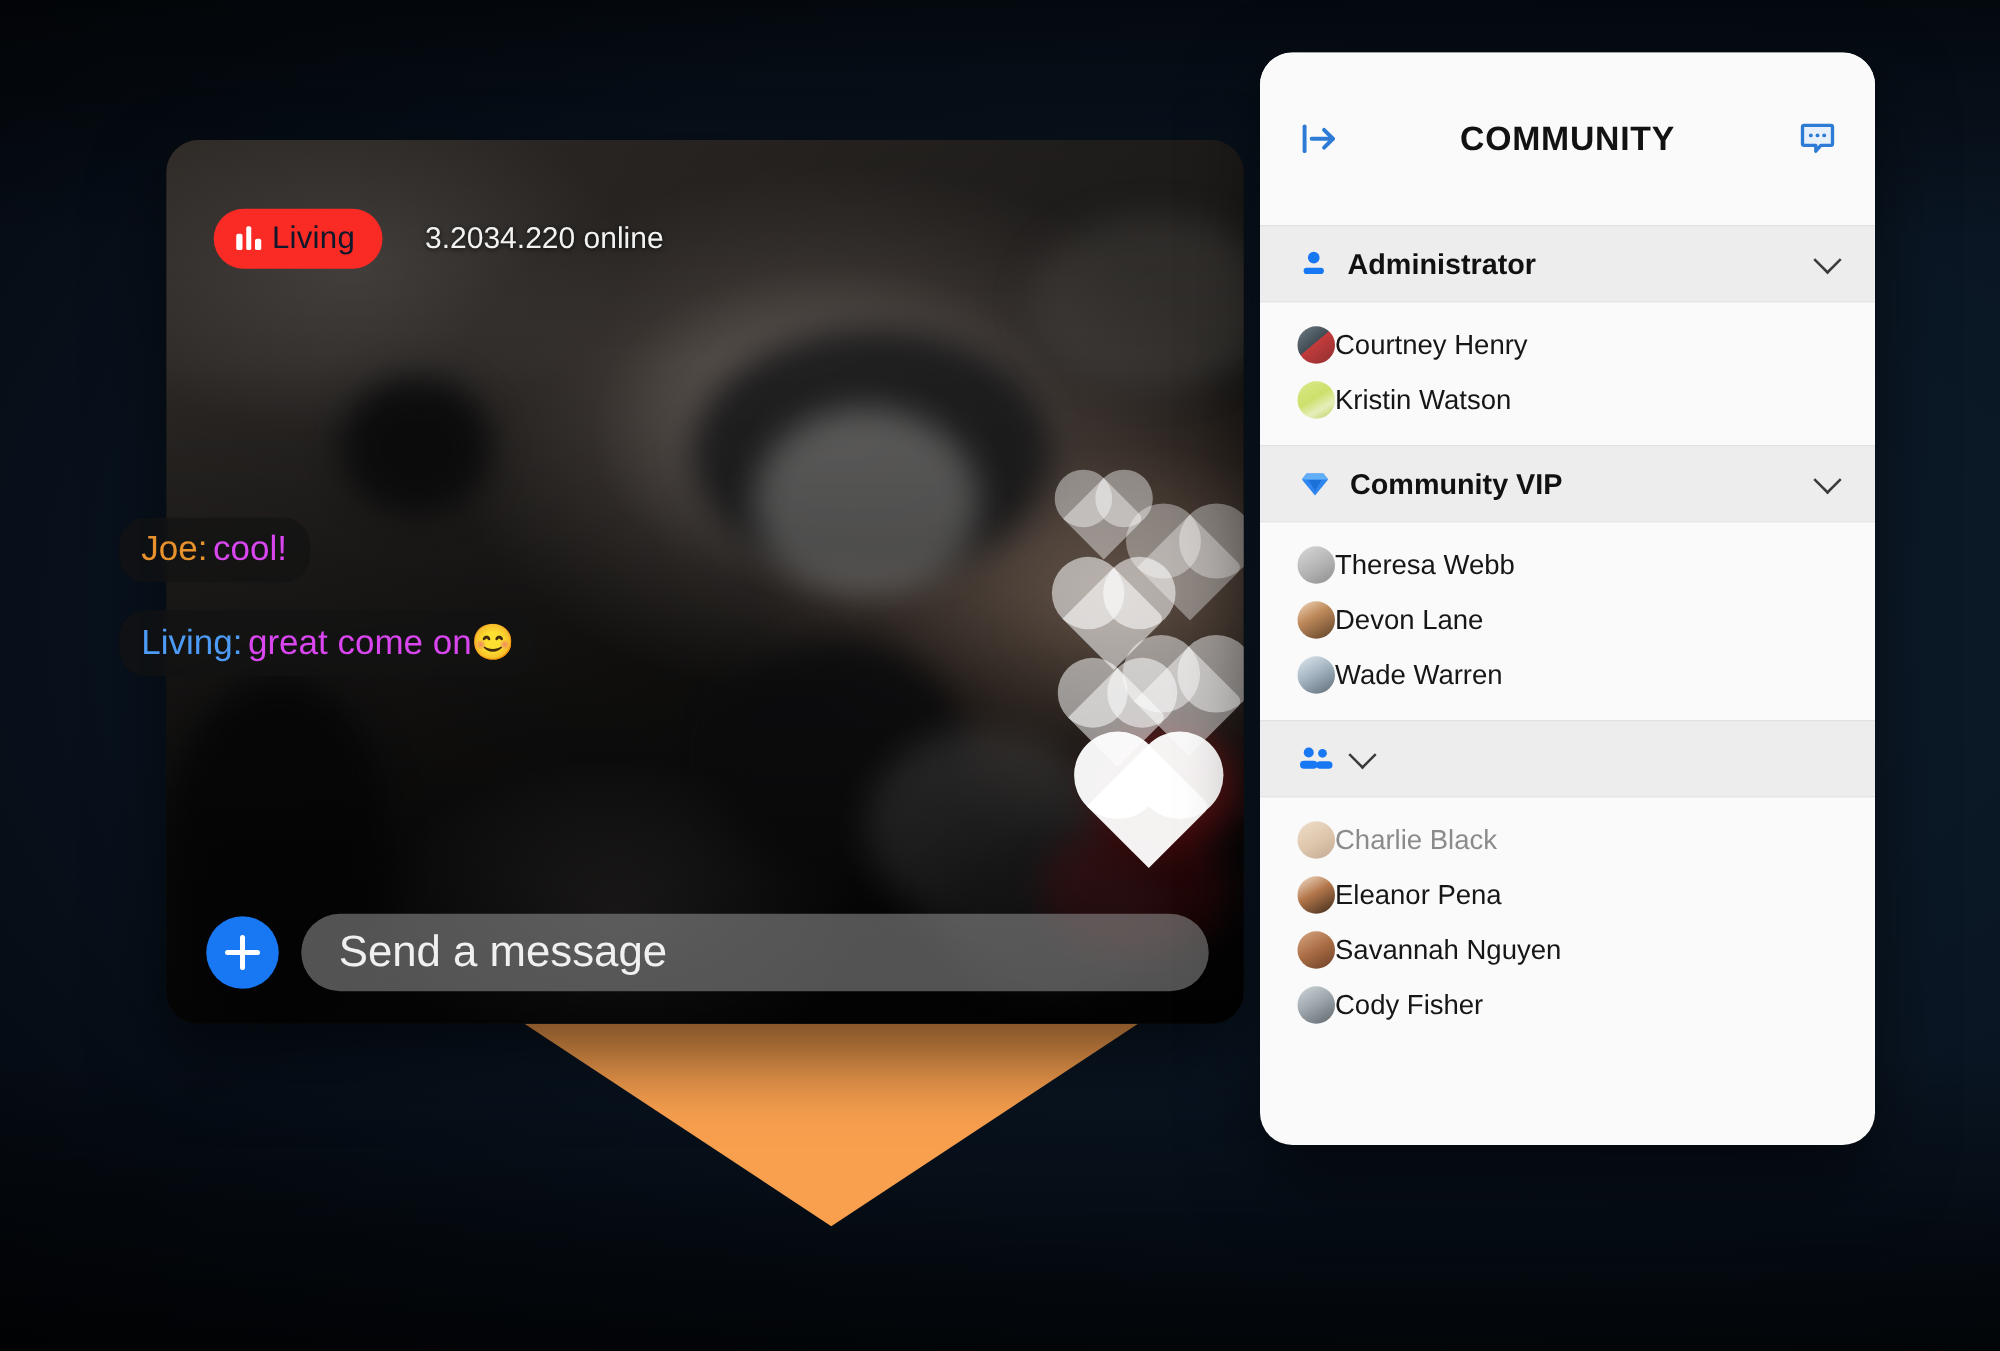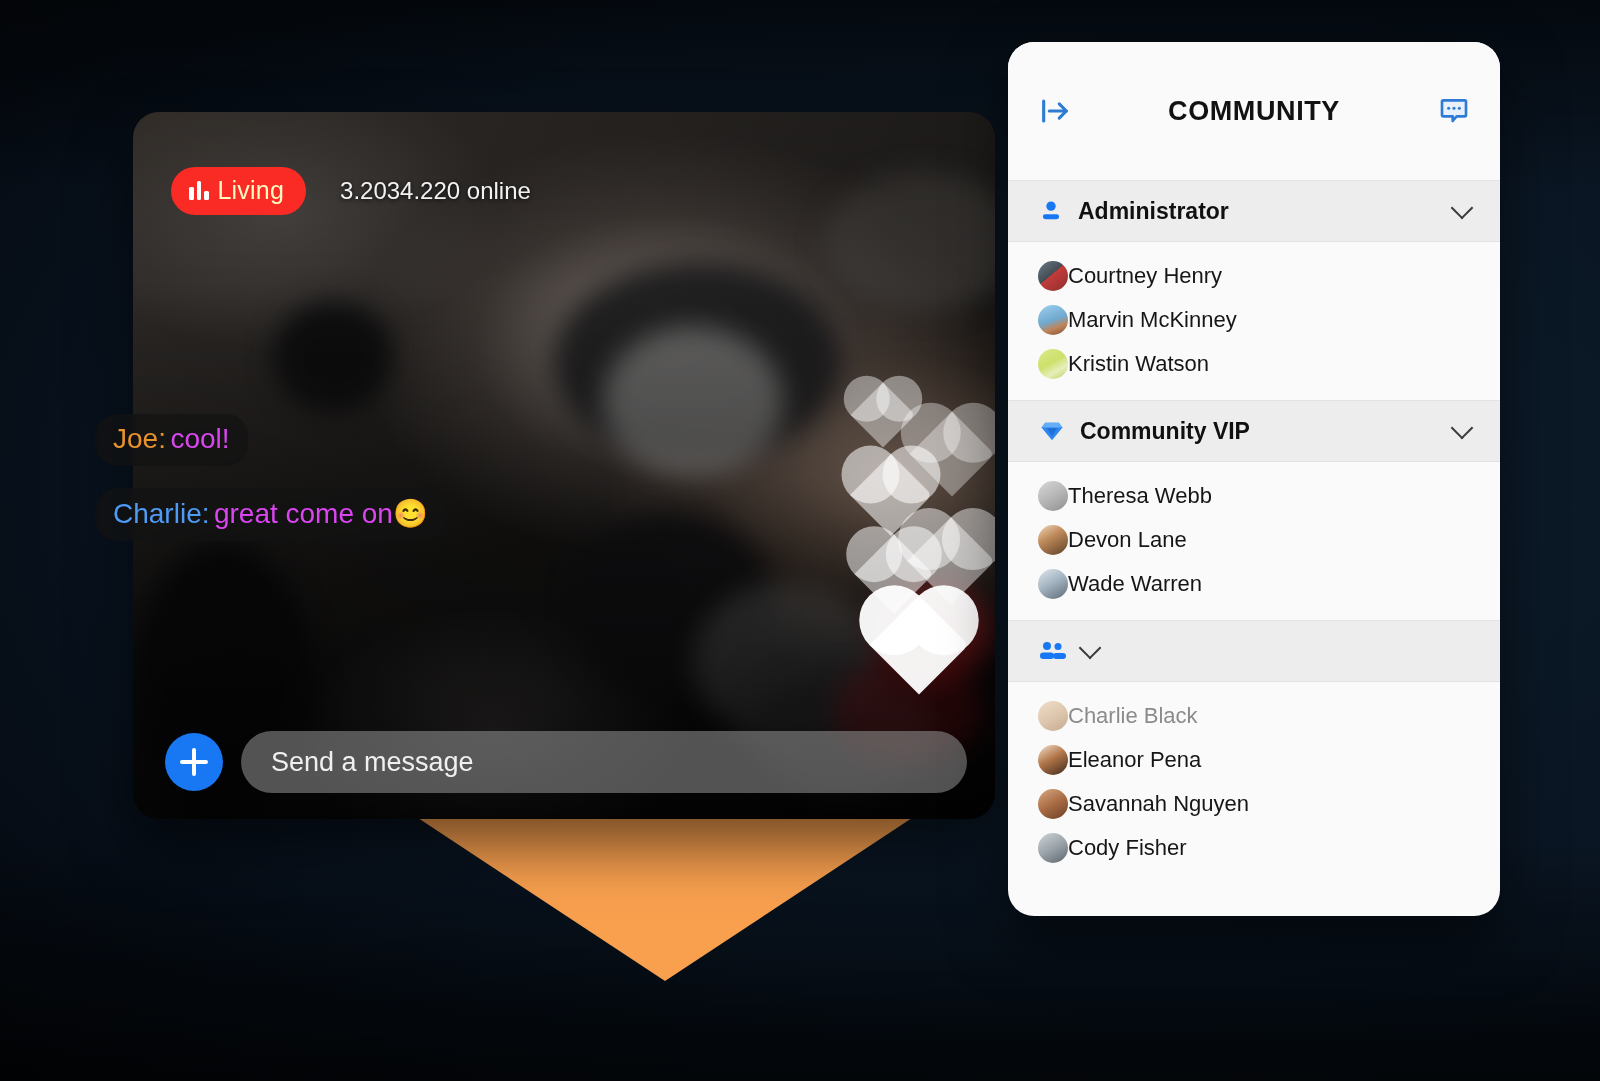--- a/index.html
+++ b/index.html
@@ -66,21 +66,21 @@
   .living-badge{
     display:flex;align-items:center;gap:9px;
     background:#FA2A25;border-radius:999px;
     padding:9px 22px 10px 18px;
   }
   .eq{display:flex;align-items:flex-end;gap:3px;height:19px;}
   .eq i{display:block;width:4.5px;background:#fff;border-radius:1.5px;}
   .eq i:nth-child(1){height:13px;}
   .eq i:nth-child(2){height:19px;}
   .eq i:nth-child(3){height:9px;}
-  .living-text{color:#fef9c3;font-size:25px;font-weight:400;letter-spacing:.2px;}
+  .living-text{color:#0f172a;font-size:25px;font-weight:400;letter-spacing:.2px;}
   .online-text{color:#f2f2f2;font-size:24px;text-shadow:0 1px 4px rgba(0,0,0,.8);}
 
   
   .heart{position:absolute;z-index:5;}
   .heart span{
     display:block;width:100%;height:100%;position:relative;
     transform:rotate(-45deg);
     border-radius:0 0 6px 0;
   }
   .heart span,.heart span::before,.heart span::after{background:rgba(255,255,255,var(--o,.5));}
@@ -135,21 +135,21 @@
   .send-row{position:absolute;left:32px;bottom:26px;right:28px;display:flex;align-items:center;gap:18px;z-index:8;}
   .plus-btn{
     width:58px;height:58px;border-radius:50%;background:#1877F2;flex:0 0 58px;
     display:flex;align-items:center;justify-content:center;border:none;cursor:pointer;
   }
   .plus-btn::before{content:"";position:absolute;width:28px;height:4px;background:#fff;border-radius:2px;}
   .plus-btn::after{content:"";position:absolute;width:4px;height:28px;background:#fff;border-radius:2px;}
   .send-input{
     flex:1;height:62px;border-radius:34px;border:none;outline:none;
     background:rgba(150,150,150,.55);
-    padding:0 30px;color:#ffffff;font-size:27px;
+    padding:0 30px;color:#ffffff;font-size:35px;
     font-family:"Liberation Sans", sans-serif;
   }
   .send-input::placeholder{color:#f0f0f0;}
 
   
   .community{
     position:absolute;left:1008px;top:42px;width:492px;height:874px;
     background:#FAFAFA;border-radius:26px;overflow:hidden;z-index:10;
     box-shadow:0 24px 60px rgba(0,0,0,.55);
     display:flex;flex-direction:column;
@@ -262,21 +262,21 @@
 
   <div class="msg msg-row2">
     <span class="bubble">
       <span class="msg-text m-user-joe">Joe:</span>
       <span class="msg-text m-body">cool!</span>
     </span>
   </div>
 
   <div class="msg msg-row3">
     <span class="bubble">
-      <span class="msg-text m-user-charlie">Charlie:</span>
+      <span class="msg-text m-user-charlie">Living:</span>
       <span class="msg-text m-body">great come on😊</span>
     </span>
   </div>
 </div>
 
 <div class="community">
 
   <div class="c-header">
     <button class="icon-btn">
       <svg width="34" height="34" viewBox="0 0 24 24" fill="none" stroke="#2D7BD4" stroke-width="2.2" stroke-linecap="round" stroke-linejoin="round" aria-hidden="true">
@@ -306,24 +306,20 @@
         </span>
         <span class="sec-label">Administrator</span>
         <span class="chev"></span>
       </div>
       <div class="sec-body">
         <div class="member">
           <span class="av av-courtney"></span>
           <span class="m-name">Courtney Henry</span>
         </div>
         <div class="member">
-          <span class="av av-marvin"></span>
-          <span class="m-name">Marvin McKinney</span>
-        </div>
-        <div class="member">
           <span class="av av-kristin"></span>
           <span class="m-name">Kristin Watson</span>
         </div>
       </div>
       <div class="sec-head">
         <span style="display:flex">
           <svg width="28" height="28" viewBox="0 0 24 24" aria-hidden="true">
             <path d="M3 9l3.2-4h11.6L21 9l-9 11L3 9z" fill="#2F86F0"></path>
             <path d="M6.2 5h11.6L21 9H3L6.2 5z" fill="#62AEF7"></path>
             <path d="M7.5 9.4h9L12 16.8 7.5 9.4z" fill="#0E5FC4" opacity=".55"></path>

